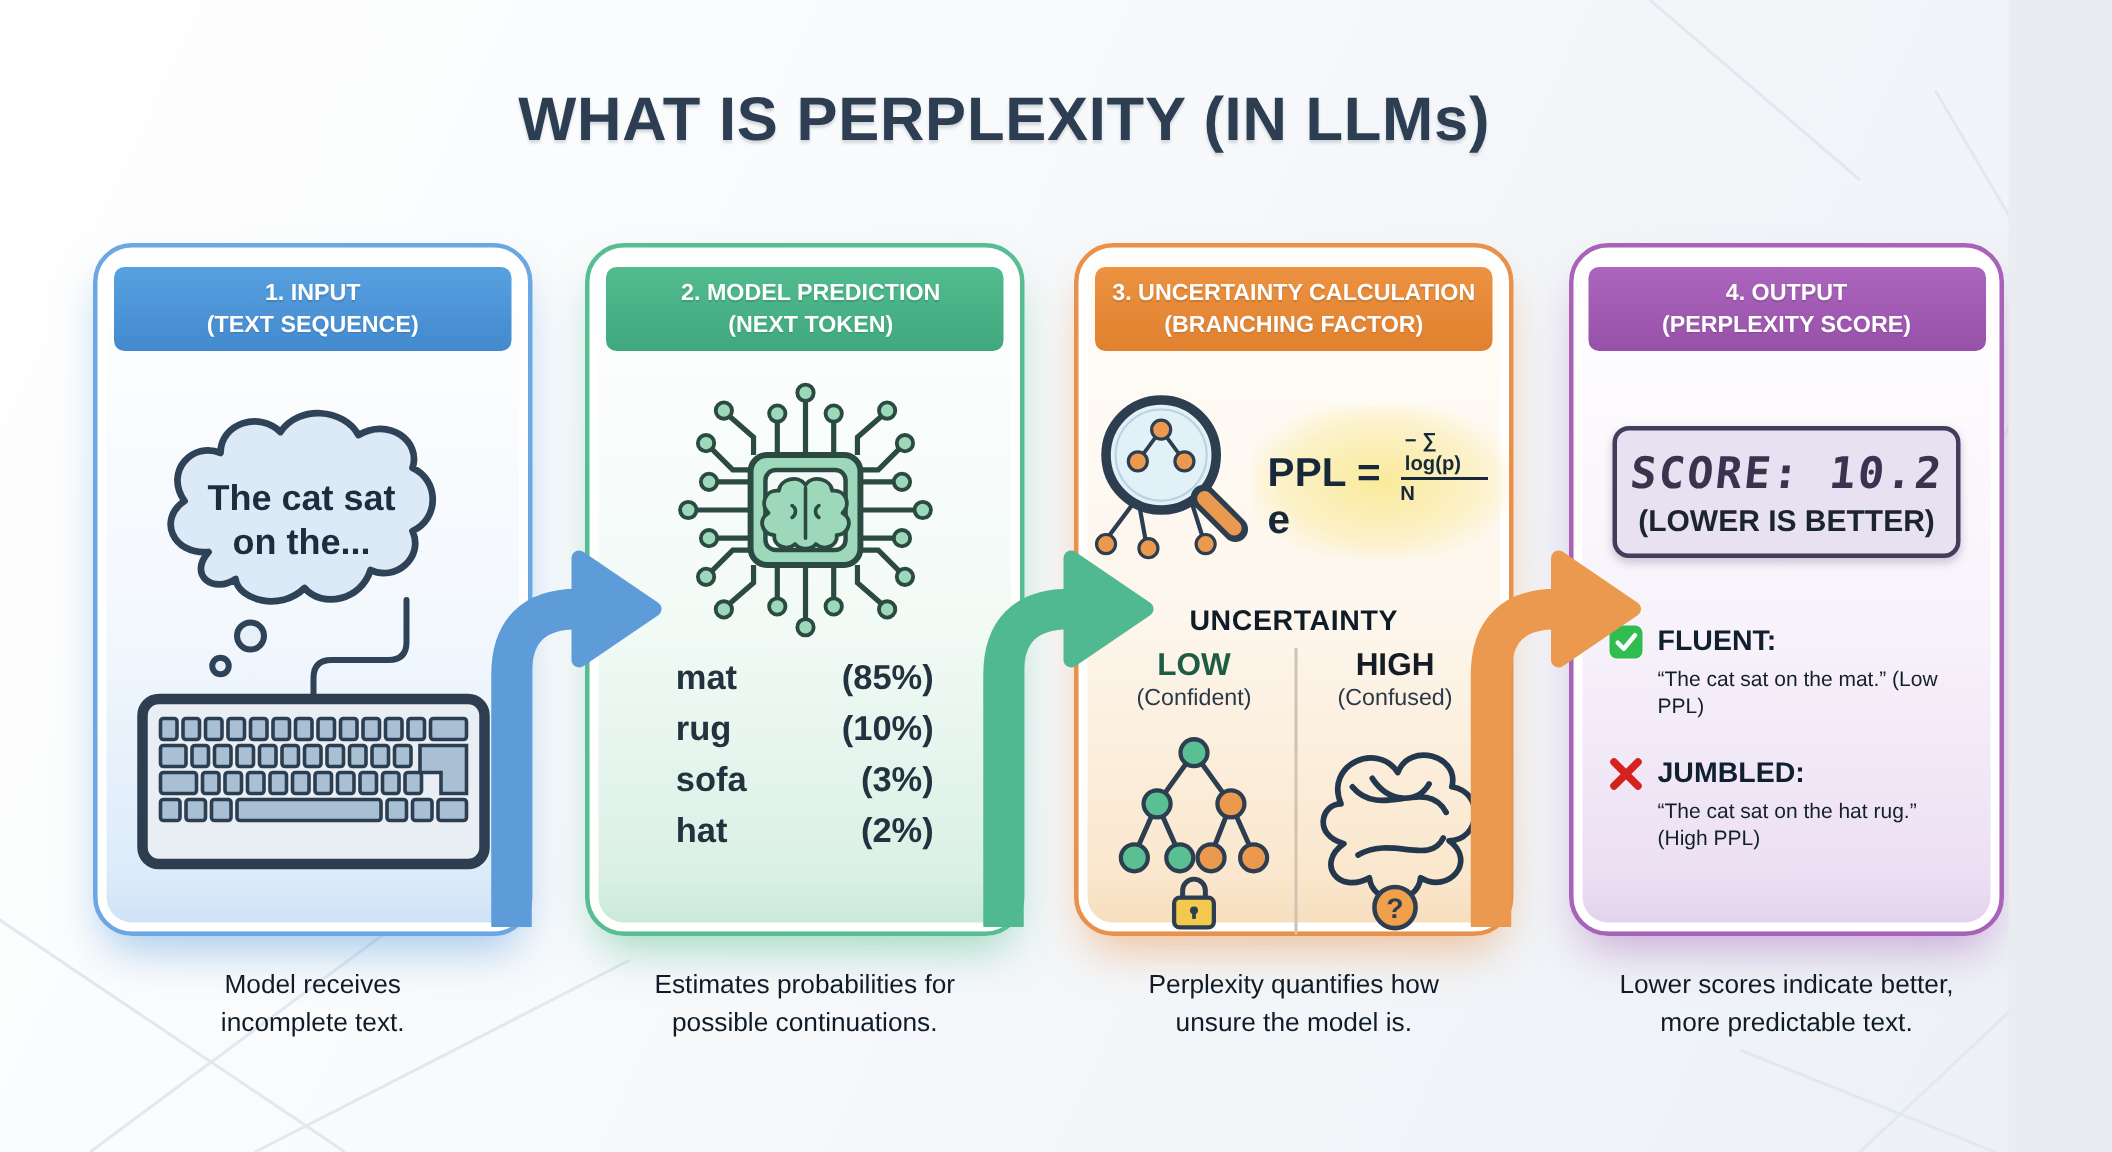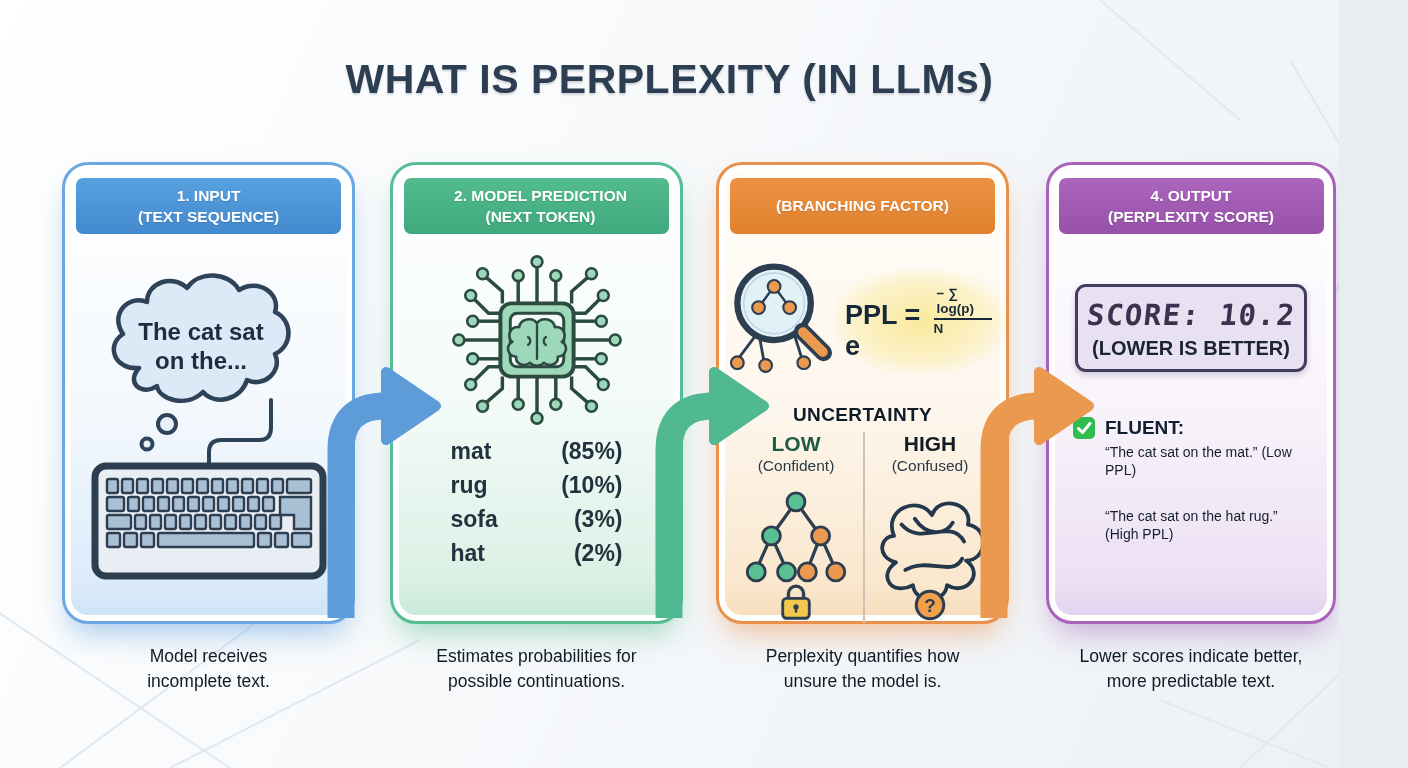--- a/index.html
+++ b/index.html
@@ -248,20 +248,21 @@
         <span class="token-word">sofa</span>
         <span class="token-prob">(3%)</span>
         <span class="token-word">hat</span>
         <span class="token-prob">(2%)</span>
       </div>
     </div>
   </div>
 
   <div class="card c3">
     <div class="card-header">
+      <div>3. UNCERTAINTY CALCULATION</div>
       <div>(BRANCHING FACTOR)</div>
     </div>
     <div class="card-body">
       <div class="formula-row">
         <svg width="140" height="158" viewBox="0 0 170 186">
           <path d="M56 108 L26 148 M56 108 L64 152 M104 104 L118 148" stroke="#2c3e50" stroke-width="4" fill="none"></path>
           <circle cx="26" cy="152" r="9" fill="#ec9950" stroke="#2c3e50" stroke-width="3"></circle>
           <circle cx="66" cy="156" r="9" fill="#ec9950" stroke="#2c3e50" stroke-width="3"></circle>
           <circle cx="120" cy="152" r="9" fill="#ec9950" stroke="#2c3e50" stroke-width="3"></circle>
           <circle cx="78" cy="68" r="52" fill="#e2f1f8" stroke="#2c3e50" stroke-width="9"></circle>
@@ -337,20 +338,26 @@
         <div class="verdict-head">
           <svg width="24" height="24" viewBox="0 0 24 24">
             <rect x="1" y="1" width="22" height="22" rx="5" fill="#2ebd4e"></rect>
             <path d="M6.5 12.5 l4 4 l7.5 -9" fill="none" stroke="#ffffff" stroke-width="3" stroke-linecap="round" stroke-linejoin="round"></path>
           </svg>
           <span class="verdict-label">FLUENT:</span>
         </div>
         <div class="verdict-text">“The cat sat on the mat.” (Low PPL)</div>
       </div>
       <div class="verdict">
+        <div class="verdict-head">
+          <svg width="24" height="24" viewBox="0 0 24 24">
+            <path d="M4 4 L20 20 M20 4 L4 20" stroke="#d6221c" stroke-width="5" stroke-linecap="round"></path>
+          </svg>
+          <span class="verdict-label">JUMBLED:</span>
+        </div>
         <div class="verdict-text">“The cat sat on the hat rug.” (High PPL)</div>
       </div>
     </div>
   </div>
 
   <svg class="flow-arrow" style="left:322px;" width="120" height="262" viewBox="0 0 120 262">
     <path d="M19 260 V94 Q19 50 63 50 H66" fill="none" stroke="#5e9bd9" stroke-width="27" stroke-linecap="round"></path>
     <path d="M64 16 L114 50 L64 84 Z" fill="#5e9bd9" stroke="#5e9bd9" stroke-width="10" stroke-linejoin="round"></path>
   </svg>
   <svg class="flow-arrow" style="left:650px;" width="120" height="262" viewBox="0 0 120 262">

